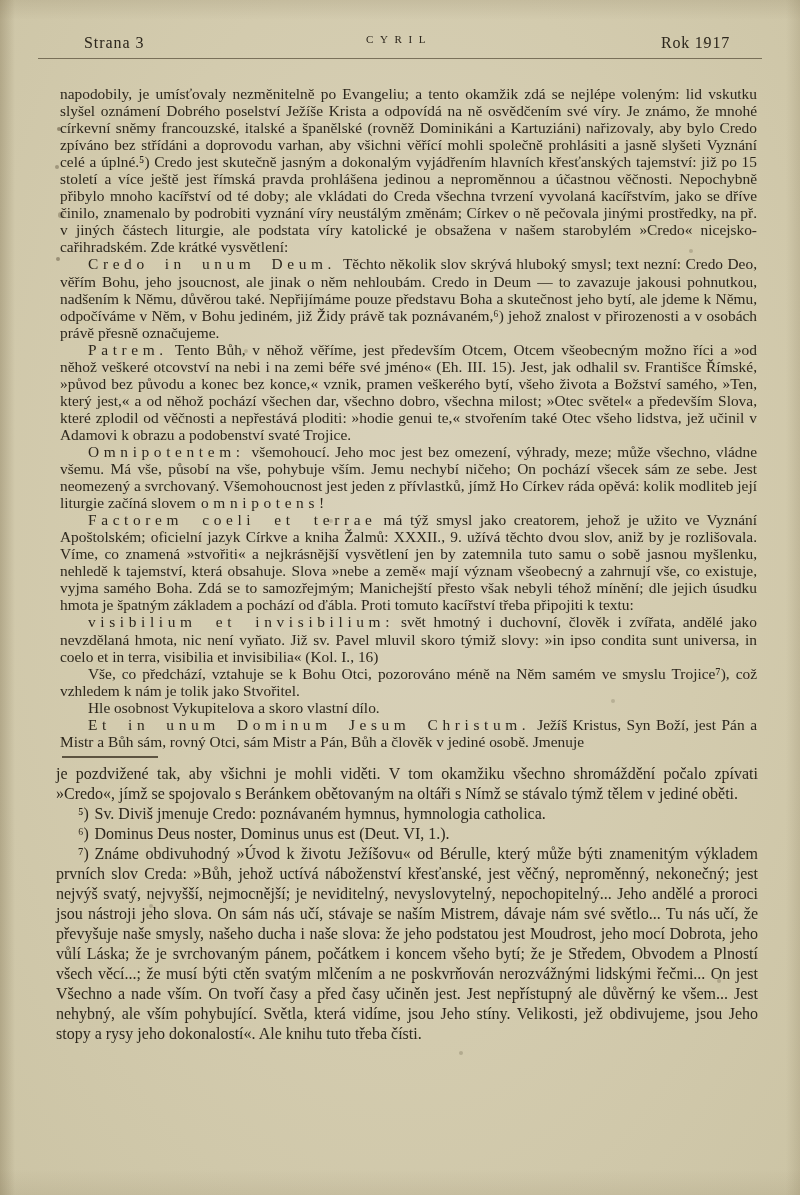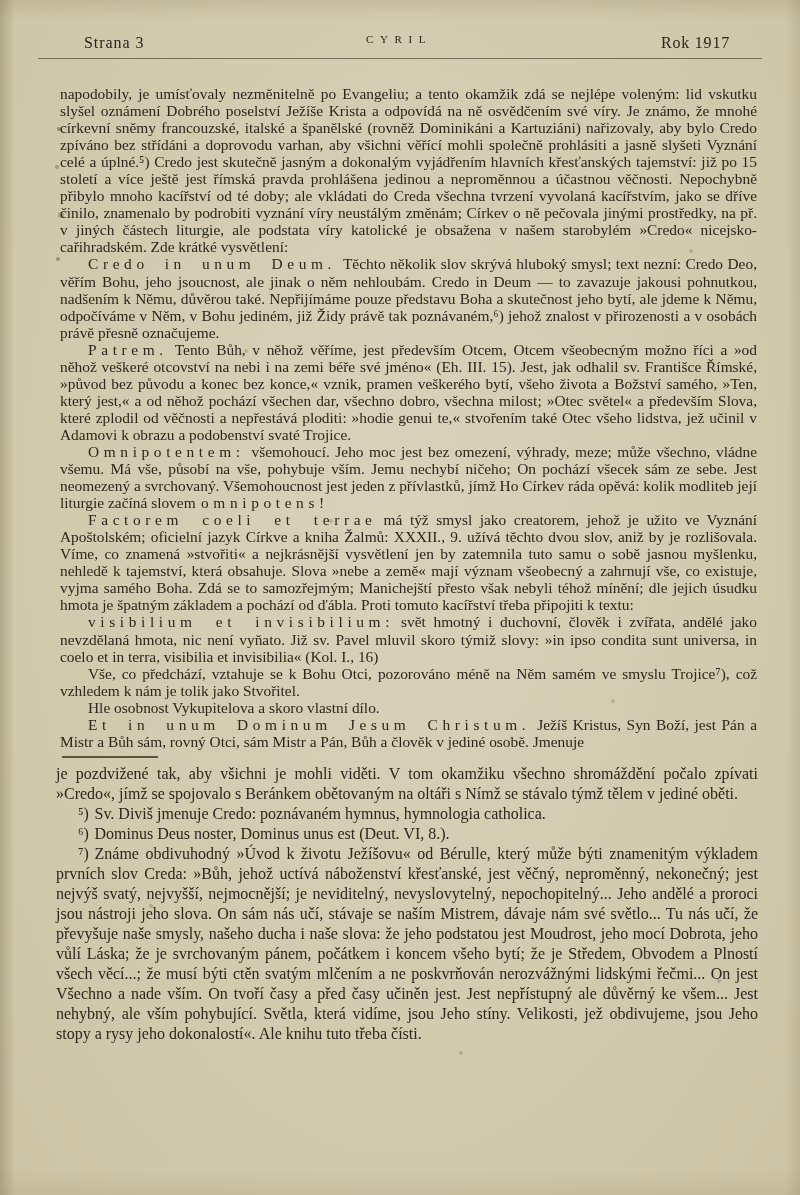--- a/index.html
+++ b/index.html
@@ -77,17 +77,17 @@
     <p class="indent"><span class="lead">visibilium et invisibilium:</span><span>svět hmotný i duchovní, člověk i zvířata, andělé jako nevzdělaná hmota, nic není vyňato. Již sv. Pavel mluvil skoro týmiž slovy: »in ipso condita sunt universa, in coelo et in terra, visibilia et invisibilia« (Kol. I., 16)</span></p>
     <p class="indent"><span>Vše, co předchází, vztahuje se k Bohu Otci, pozorováno méně na Něm samém ve smyslu Trojice⁷), což vzhledem k nám je tolik jako Stvořitel.</span></p>
     <p class="indent"><span>Hle osobnost Vykupitelova a skoro vlastní dílo.</span></p>
     <p class="indent"><span class="lead">Et in unum Dominum Jesum Christum.</span><span>Ježíš Kristus, Syn Boží, jest Pán a Mistr a Bůh sám, rovný Otci, sám Mistr a Pán, Bůh a člověk v jediné osobě. Jmenuje</span></p>
 
     <div class="footnote-separator"></div>
 
     <div class="footnotes">
       <p>je pozdvižené tak, aby všichni je mohli viděti. V tom okamžiku všechno shromáždění počalo zpívati »Credo«, jímž se spojovalo s Beránkem obětovaným na oltáři s Nímž se stávalo týmž tělem v jediné oběti.</p>
       <p class="indent"><span class="fn-marker">⁵)</span><span>Sv. Diviš jmenuje Credo: poznávaném hymnus, hymnologia catholica.</span></p>
-      <p class="indent"><span class="fn-marker">⁶)</span><span>Dominus Deus noster, Dominus unus est (Deut. VI, 8.).</span></p>
+      <p class="indent"><span class="fn-marker">⁶)</span><span>Dominus Deus noster, Dominus unus est (Deut. VI, 1.).</span></p>
       <p class="indent"><span class="fn-marker">⁷)</span><span>Známe obdivuhodný »Úvod k životu Ježíšovu« od Bérulle, který může býti znamenitým výkladem prvních slov Creda: »Bůh, jehož uctívá náboženství křesťanské, jest věčný, neproměnný, nekonečný; jest nejvýš svatý, nejvyšší, nejmocnější; je neviditelný, nevyslovytelný, nepochopitelný... Jeho andělé a proroci jsou nástroji jeho slova. On sám nás učí, stávaje se naším Mistrem, dávaje nám své světlo... Tu nás učí, že převyšuje naše smysly, našeho ducha i naše slova: že jeho podstatou jest Moudrost, jeho mocí Dobrota, jeho vůlí Láska; že je svrchovaným pánem, počátkem i koncem všeho bytí; že je Středem, Obvodem a Plností všech věcí...; že musí býti ctěn svatým mlčením a ne poskvrňován nerozvážnými lidskými řečmi... On jest Všechno a nade vším. On tvoří časy a před časy učiněn jest. Jest nepřístupný ale důvěrný ke všem... Jest nehybný, ale vším pohybující. Světla, která vidíme, jsou Jeho stíny. Velikosti, jež obdivujeme, jsou Jeho stopy a rysy jeho dokonalostí«. Ale knihu tuto třeba čísti.</span></p>
     </div>
   </div>
 </div>
 
 </body></html>

